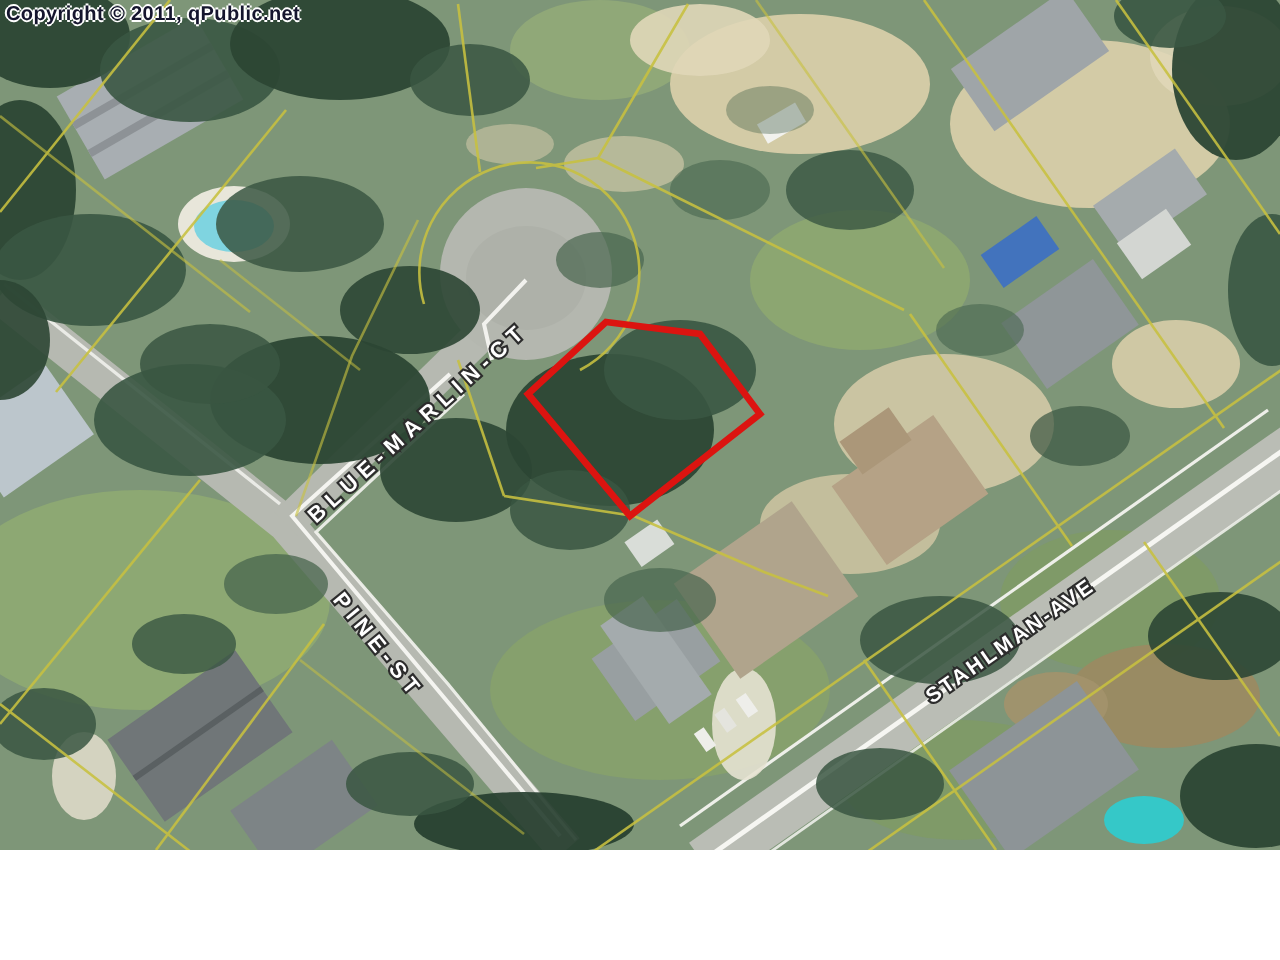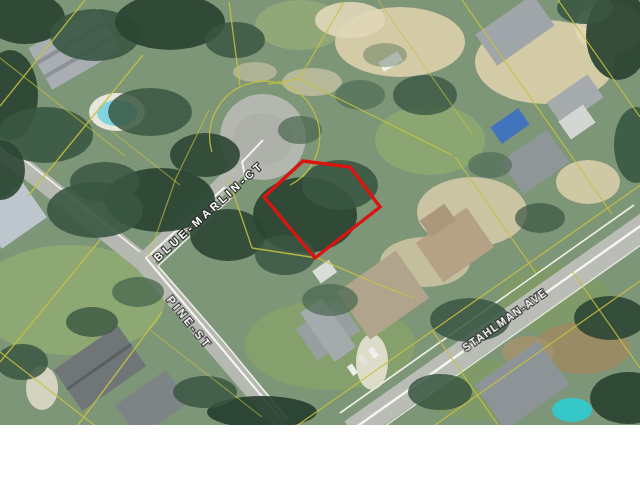--- a/index.html
+++ b/index.html
@@ -188,13 +188,14 @@
     </g>
 
     <polygon points="303,161 350,167 380,207 315,258 264,197" fill="none" stroke="#dc1410" stroke-width="3.4" stroke-linejoin="miter"></polygon>
 
     <text class="street-label" transform="translate(158,262) rotate(-42)" font-size="11" letter-spacing="3.5">BLUE-MARLIN-CT</text>
     <text class="street-label" transform="translate(166,300) rotate(51)" font-size="11" letter-spacing="3">PINE-ST</text>
     <text class="street-label" transform="translate(466,352) rotate(-35)" font-size="10.5" letter-spacing="1.5">STAHLMAN-AVE</text>
   </svg>
   </div>
 
+  <div class="copyright">Copyright © 2011, qPublic.net</div>
 </div>
 
 </body></html>

